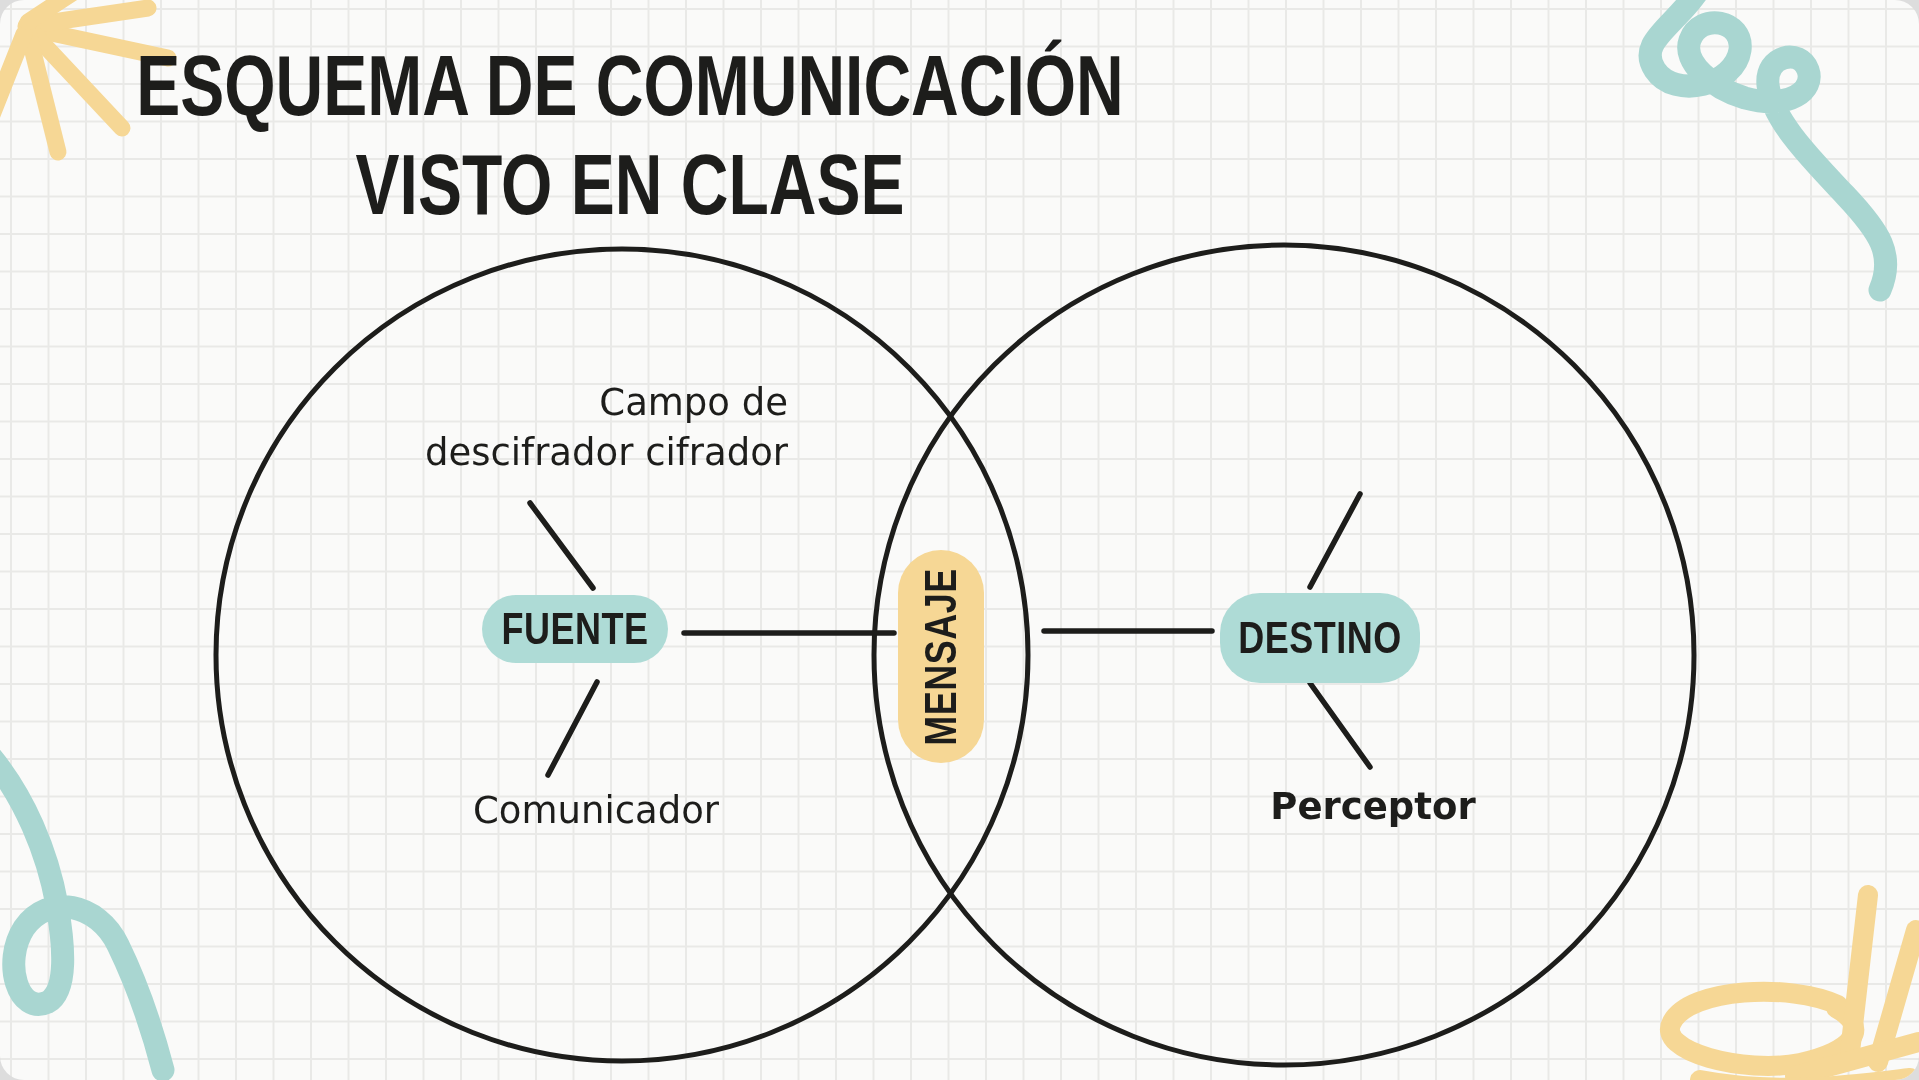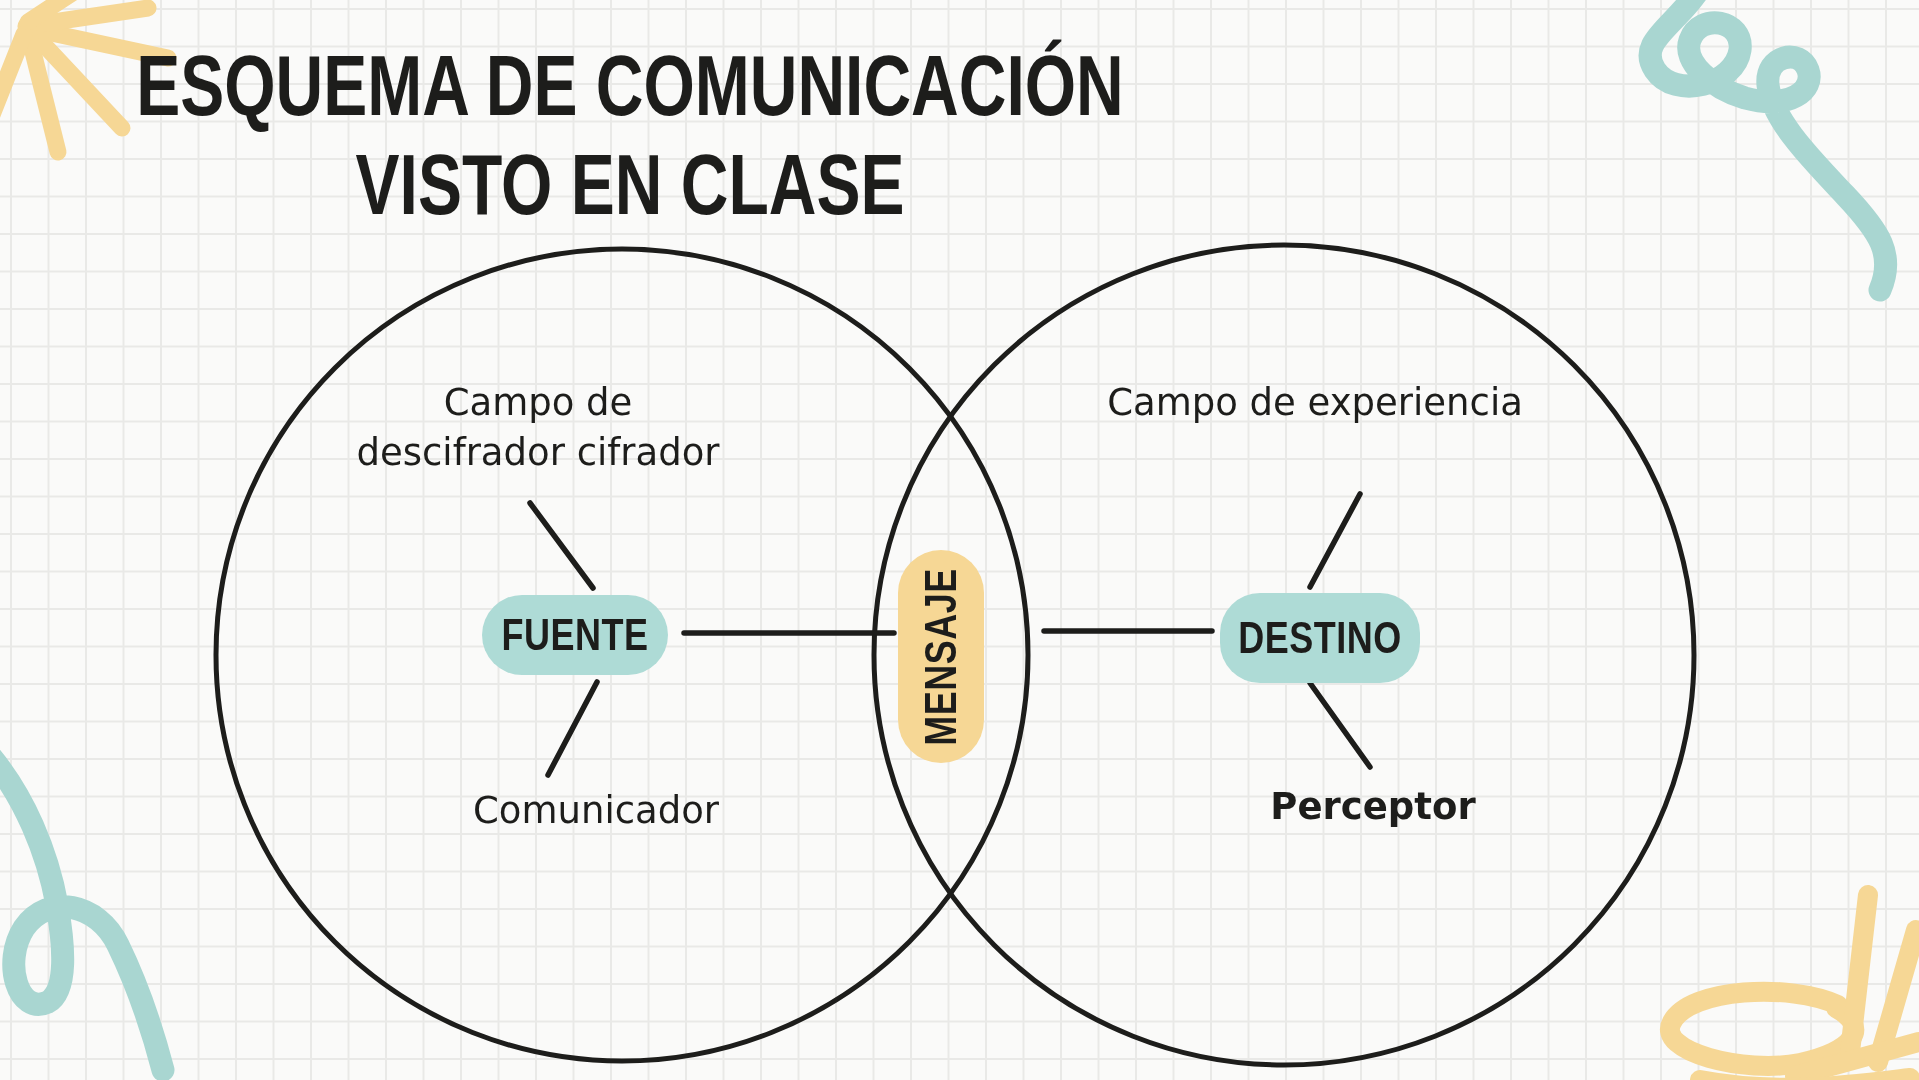--- a/index.html
+++ b/index.html
@@ -5,54 +5,55 @@
   html,body{margin:0;padding:0;background:#ddd;}
   .stage{
     position:relative;width:1919px;height:1080px;overflow:hidden;
     background-color:var(--background,#fafaf9);
     background-image:
       linear-gradient(to bottom, var(--grid-line,#e9e9e7) 0 2px, transparent 2px),
       linear-gradient(to right,  var(--grid-line,#e9e9e7) 0 2px, transparent 2px);
     background-size:37.5px 37.5px;
     background-position:10px 8px;
     font-family:"Liberation Sans",sans-serif;
+    border-radius:24px;
   }
   svg.overlay{position:absolute;left:0;top:0;}
   .circle{fill:none;stroke:var(--ink,#1d1d1b);stroke-width:5px;}
   .connector{stroke:var(--ink,#1d1d1b);stroke-width:5.5px;stroke-linecap:round;}
   .doodle-teal{fill:none;stroke:var(--doodle-teal,#a9d6d1);stroke-linecap:round;stroke-linejoin:round;}
   .doodle-yellow{fill:none;stroke:var(--doodle-yellow,#f6d795);stroke-linecap:round;stroke-linejoin:round;}
 
   .title{
     position:absolute;left:0;top:36px;width:1260px;text-align:center;
     font-weight:bold;font-size:66px;line-height:76px;color:var(--ink,#1d1d1b);
     transform:scaleY(1.3);transform-origin:50% 0;letter-spacing:0;
   }
 
   .field-label{
-    position:absolute;text-align:center;color:var(--ink,#1d1d1b);
+    position:absolute;text-align:right;color:var(--ink,#1d1d1b);
     font-family:"DejaVu Sans","Liberation Sans",sans-serif;
     font-size:37px;line-height:50px;font-weight:normal;white-space:nowrap;
   }
   .actor-label{
     position:absolute;text-align:center;color:var(--ink,#1d1d1b);
     font-family:"DejaVu Sans","Liberation Sans",sans-serif;
     font-size:37px;line-height:46px;font-weight:normal;white-space:nowrap;
     transform:translateX(-50%);
   }
 
   .pill{
     position:absolute;display:flex;align-items:center;justify-content:center;
     background:var(--node-teal,#aedbd6);color:var(--ink,#1d1d1b);
   }
   .pill .pill-text{
     font-weight:bold;font-size:36px;letter-spacing:0.5px;white-space:nowrap;
     transform:scaleY(1.25);
   }
-  .pill-fuente {left:482px;top:595px;width:186px;height:80px;border-radius:40px;}
+  .pill-fuente {left:482px;top:595px;width:186px;height:68px;border-radius:40px;}
   .pill-destino{left:1220px;top:593px;width:200px;height:90px;border-radius:40px;}
   .pill-mensaje{
     left:898px;top:550px;width:86px;height:213px;border-radius:46px;
     background:var(--node-yellow,#f6d795);
   }
   .pill-mensaje .pill-text{transform:rotate(-90deg) scaleY(1.25);}
 </style>
 </head>
 <body>
 
@@ -117,21 +118,20 @@
     <div>VISTO EN CLASE</div>
   </div>
 
   <div class="field-label" style="left:288px;top:378px;width:500px;">
     <div>Campo de</div>
     <div>descifrador cifrador</div>
   </div>
   <div class="actor-label" style="left:560px;top:788px;margin-left:36px;">Comunicador</div>
 
   <div class="field-label" style="left:1065px;top:378px;width:500px;">
-    <div>Campo de experiencia</div>
   </div>
   <div class="actor-label" style="left:1373px;top:784px;font-weight:bold;">Perceptor</div>
 
   <div class="pill pill-fuente">
     <span class="pill-text">FUENTE</span>
   </div>
   <div class="pill pill-mensaje">
     <span class="pill-text">MENSAJE</span>
   </div>
   <div class="pill pill-destino">

